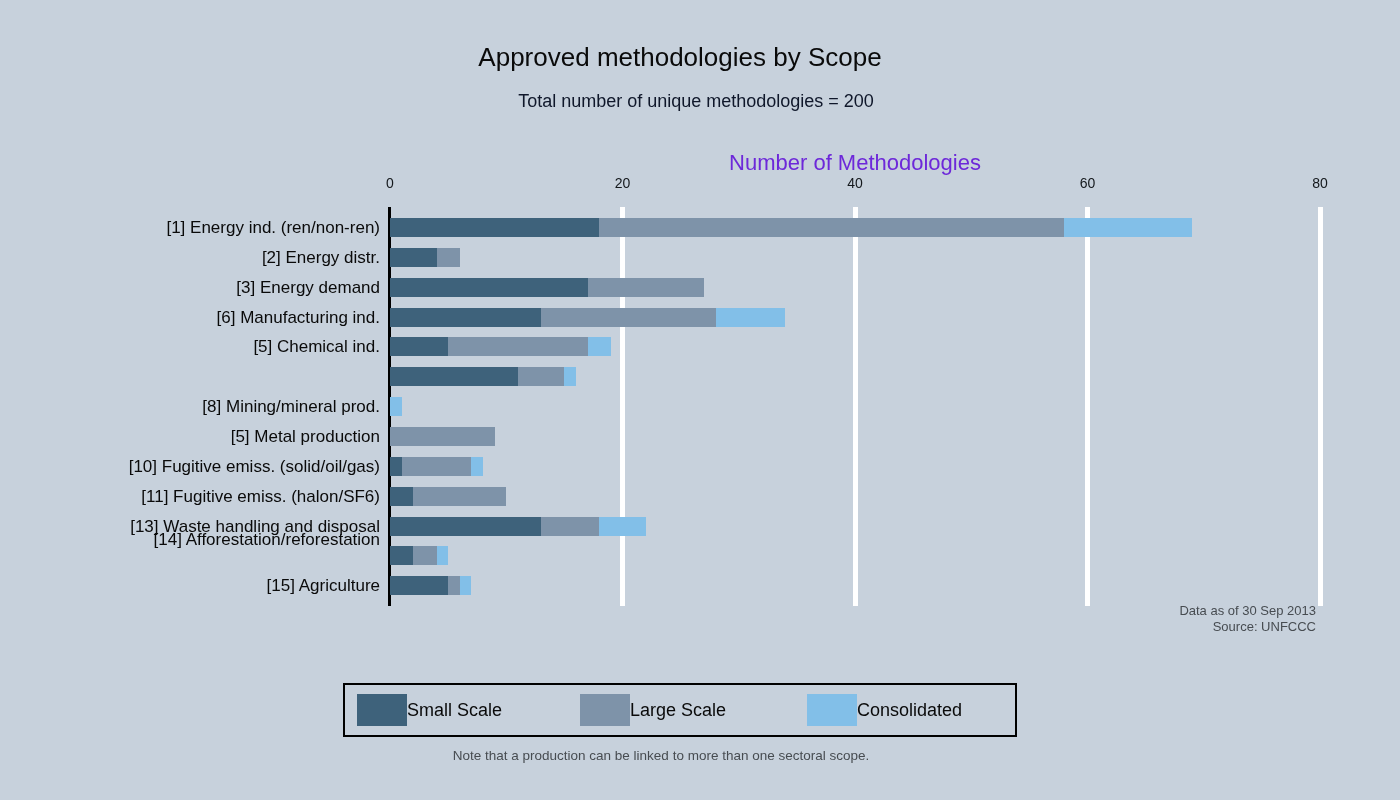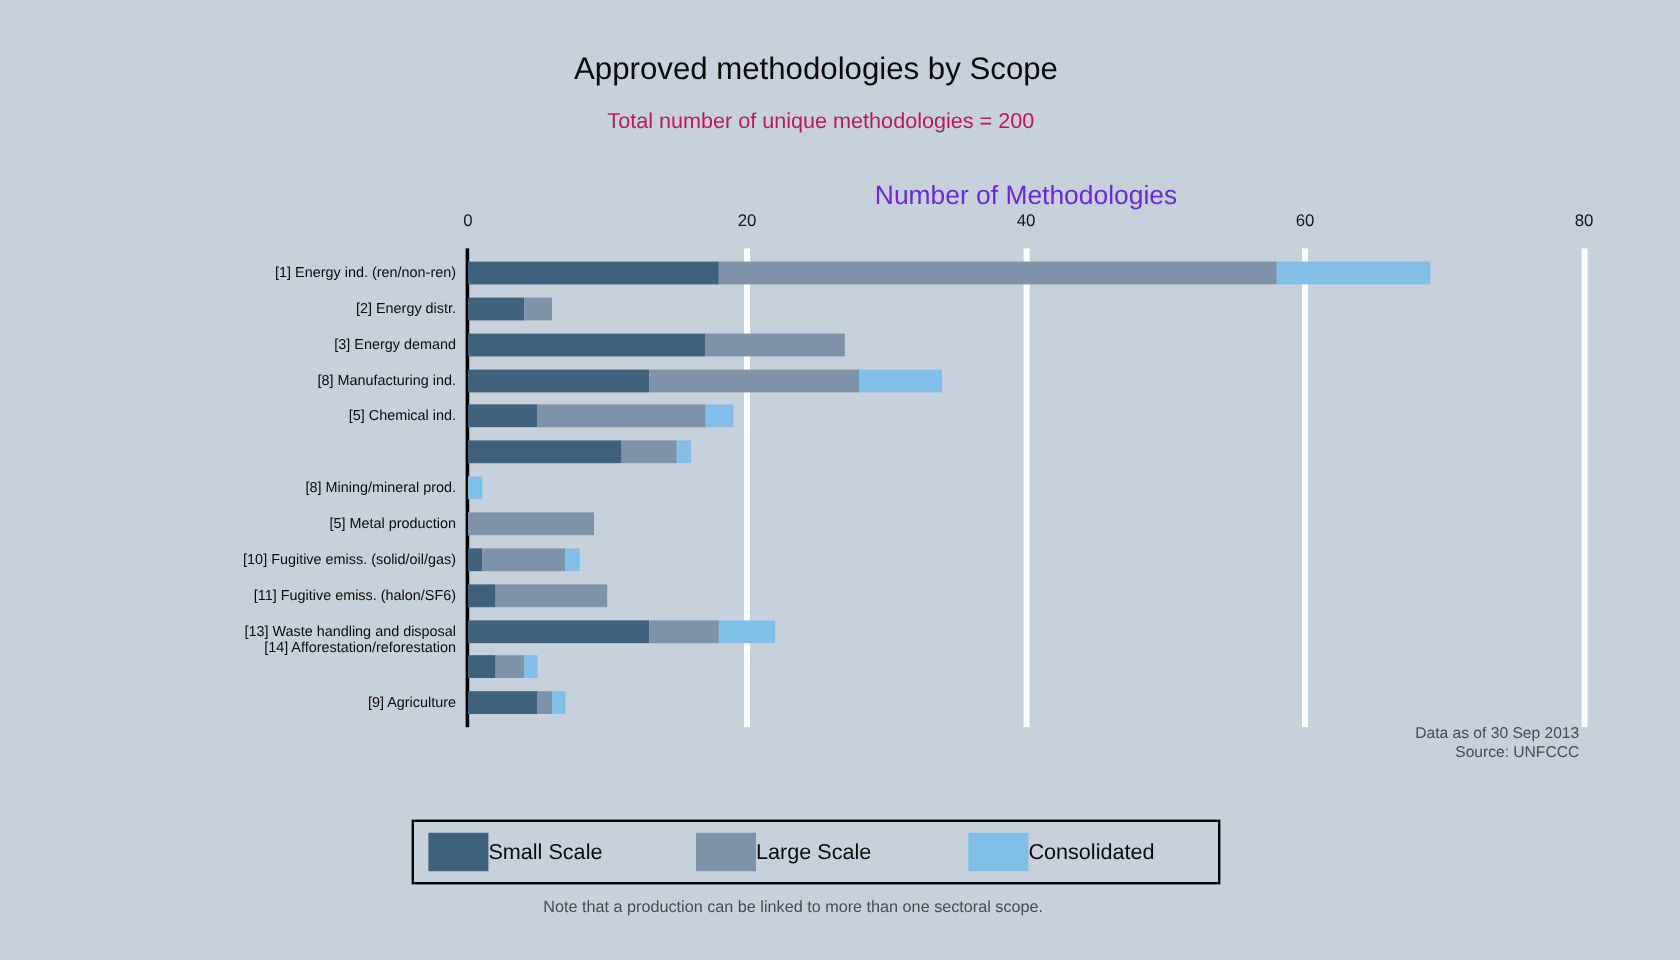--- a/index.html
+++ b/index.html
@@ -10,22 +10,22 @@
     color: #0a0a0a;
     position: relative;
   }
   .stage { position: absolute; left: 0; top: 0; width: 1400px; height: 800px; }
 
   .title {
     position: absolute; left: 0; top: 42px; width: 1360px;
     text-align: center; font-size: 26px; color: #0a0a0a;
   }
   .subtitle {
-    position: absolute; left: 4px; top: 91px; width: 1360px;
-    text-align: center; font-size: 18px; color: #be185d;
+    position: absolute; left: 16px; top: 91px; width: 1360px;
+    text-align: center; font-size: 18px; color: #0f172a;
   }
   .xaxis-title {
     position: absolute; left: 390px; top: 150px; width: 930px;
     text-align: center; font-size: 22px; color: #6d28d9;
   }
   .tick-row {
     position: absolute; left: 390px; top: 175px; width: 930px; height: 18px;
     font-size: 14px;
   }
   .xtick {
@@ -46,21 +46,21 @@
   .bar-row {
     position: absolute; left: 0; height: 19px;
     display: flex; flex-direction: row; align-items: stretch;
   }
   .bar-seg { height: 100%; }
   .cat-labels {
     position: absolute; left: 0; top: 207px; width: 381px; height: 399px;
   }
   .cat-label {
     position: absolute; right: 1px; width: 380px; height: 19px;
-    line-height: 19px; text-align: right; font-size: 12px;
+    line-height: 19px; text-align: right; font-size: 17px;
     white-space: nowrap; color: #0a0a0a;
   }
   .notes {
     position: absolute; right: 84px; top: 603px; text-align: right;
     font-size: 13px; line-height: 16px; color: #474c51;
   }
   .legend {
     position: absolute; left: 343px; top: 683px; width: 674px; height: 54px;
     border: 2px solid #000000; box-sizing: border-box;
     background: transparent;
@@ -94,29 +94,29 @@
       <span class="xtick" style="left: 232.5px;">20</span>
       <span class="xtick" style="left: 465px;">40</span>
       <span class="xtick" style="left: 697.5px;">60</span>
       <span class="xtick" style="left: 930px;">80</span>
     </div>
 
   <div class="cat-labels">
       <div class="cat-label" style="top: 11px;">[1] Energy ind. (ren/non-ren)</div>
       <div class="cat-label" style="top: 40.85px;">[2] Energy distr.</div>
       <div class="cat-label" style="top: 70.7px;">[3] Energy demand</div>
-      <div class="cat-label" style="top: 100.55px;">[8] Manufacturing ind.</div>
+      <div class="cat-label" style="top: 100.55px;">[6] Manufacturing ind.</div>
       <div class="cat-label" style="top: 130.4px;">[5] Chemical ind.</div>
       <div class="cat-label" style="top: 190.1px;">[8] Mining/mineral prod.</div>
       <div class="cat-label" style="top: 219.95px;">[5] Metal production</div>
       <div class="cat-label" style="top: 249.8px;">[10] Fugitive emiss. (solid/oil/gas)</div>
       <div class="cat-label" style="top: 279.65px;">[11] Fugitive emiss. (halon/SF6)</div>
       <div class="cat-label" style="top: 309.5px;">[13] Waste handling and disposal</div>
       <div class="cat-label" style="top: 323px;">[14] Afforestation/reforestation</div>
-      <div class="cat-label" style="top: 369.2px;">[9] Agriculture</div>
+      <div class="cat-label" style="top: 369.2px;">[15] Agriculture</div>
     </div>
 
   <div class="plot">
     <div class="yaxis"></div>
   <div class="gridline" style="left: 230px; background: rgb(255, 255, 255);"></div>
       <div class="gridline" style="left: 462.5px; background: rgb(255, 255, 255);"></div>
       <div class="gridline" style="left: 695px; background: rgb(255, 255, 255);"></div>
       <div class="gridline" style="left: 927.5px; background: rgb(255, 255, 255);"></div>
       <div class="bar-row" style="top: 11px; height: 19px;">
         <div class="bar-seg" style="width: 209.25px; background: rgb(62, 98, 123);"></div>

